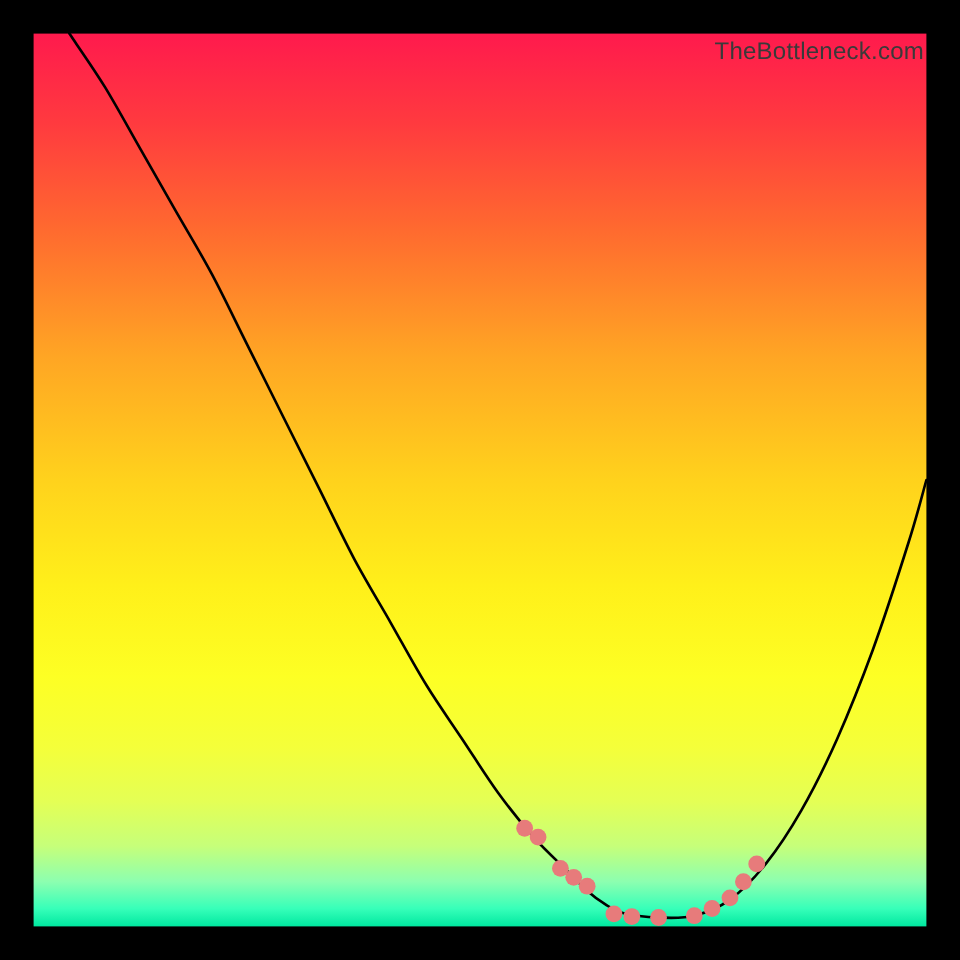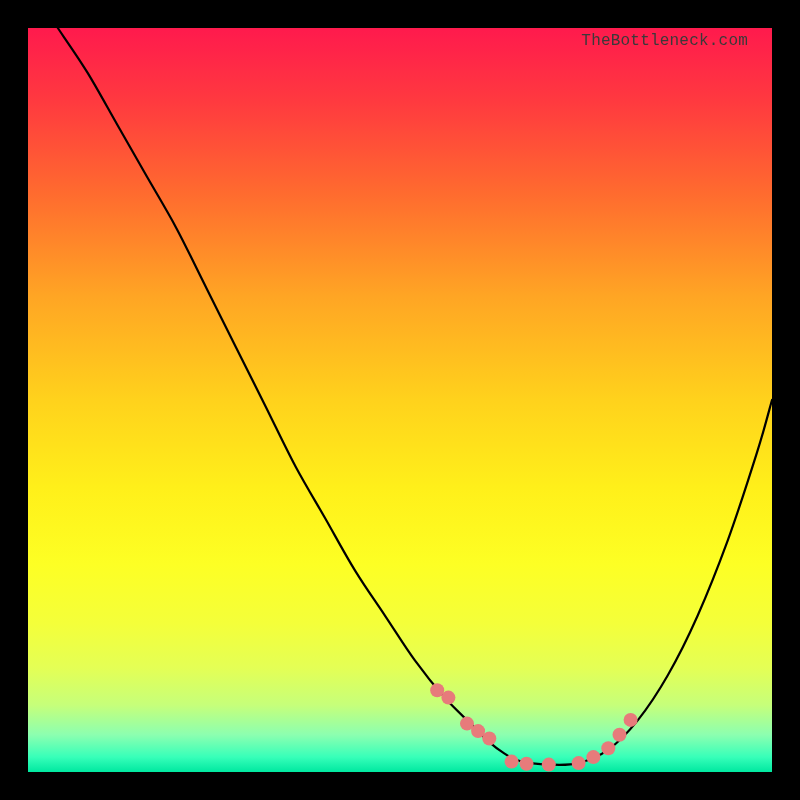--- a/index.html
+++ b/index.html
@@ -28,23 +28,23 @@
       #e4ff55 86%,
       #c6ff7a 91%,
       #8cffb0 95%,
       #37ffb9 98%,
       #00e8a0 100%
     );
   }
   .watermark {
     position: absolute;
     top: 4px;
-    right: 24px;
-    font-family: Liberation Mono, monospace;
-    font-size: 16px;
+    right: 2px;
+    font-family: Liberation Sans, sans-serif;
+    font-size: 20px;
     color: #3a3a3a;
     letter-spacing: 0.2px;
     user-select: none;
   }
   svg.curve {
     position: absolute;
     left: 0;
     top: 0;
     width: 744px;
     height: 744px;

